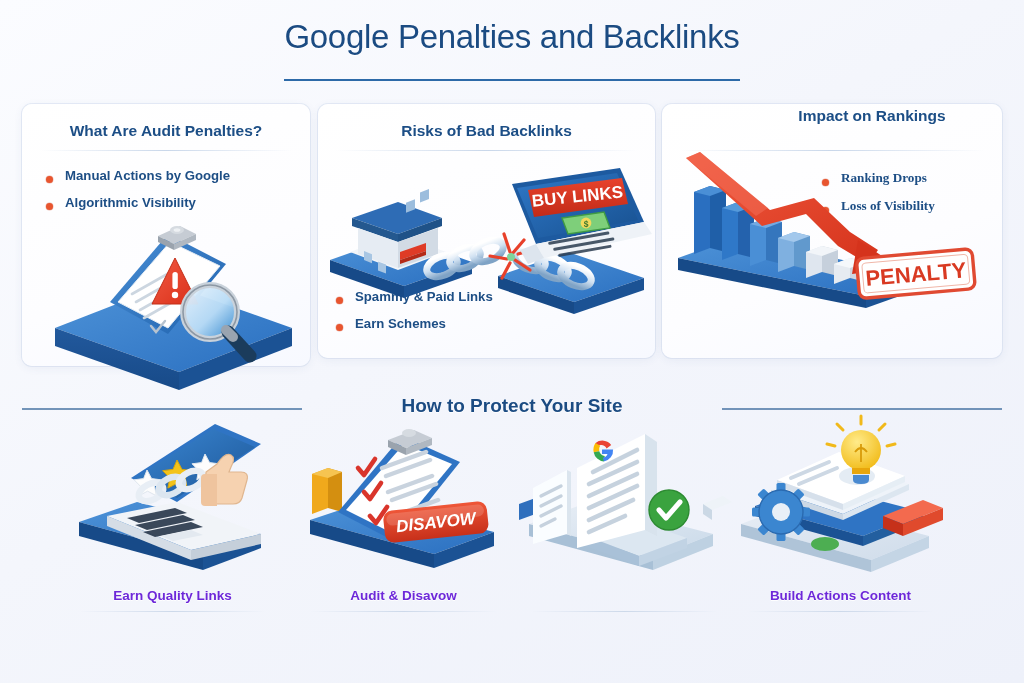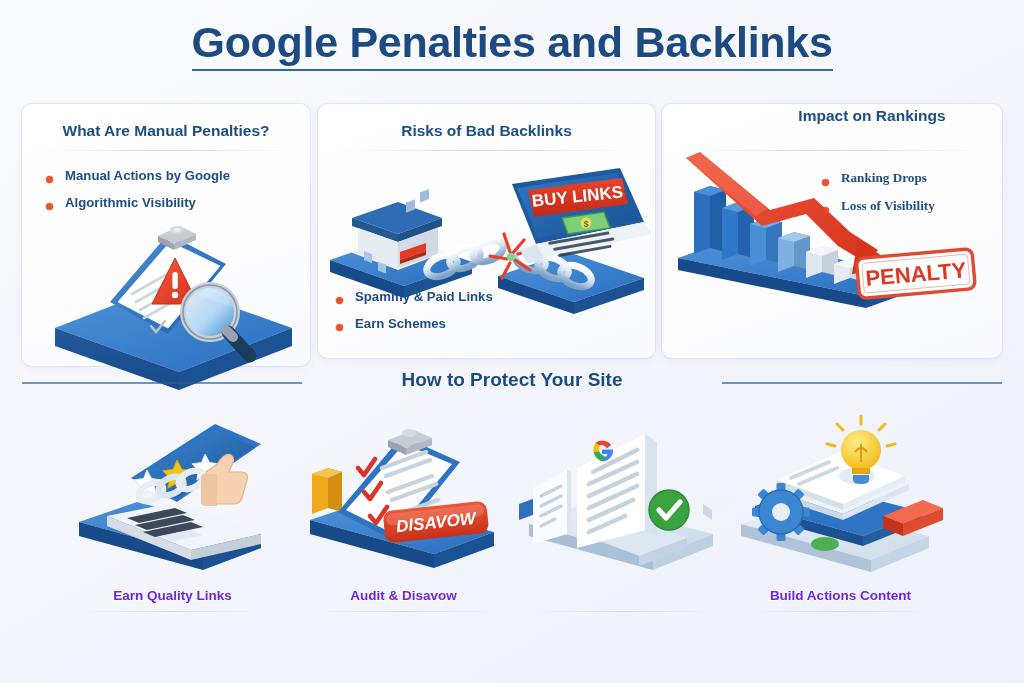--- a/index.html
+++ b/index.html
@@ -9,24 +9,24 @@
     background:linear-gradient(150deg,#fbfcff 0%,#f4f6fc 45%,#eef1fa 100%);
     overflow:hidden;
     position:relative;
   }
   .canvas { position:absolute; inset:0; }
 
   
   .title-wrap { position:absolute; left:0; top:18px; width:1024px; text-align:center; }
   .title {
     display:inline-block;
-    font-size:43px; font-weight:bold; letter-spacing:-0.3px;
+    font-size:33px; font-weight:normal; letter-spacing:-0.3px;
     color:#1b4b82;
     text-shadow:0 1px 1px rgba(255,255,255,.9);
-    padding-bottom:2px;
+    padding-bottom:23px;
     border-bottom:2.5px solid #2d6aa8;
   }
 
   
   .card {
     position:absolute;
     background:linear-gradient(160deg,#ffffff 0%,#fdfdff 60%,#f7f9ff 100%);
     border-radius:10px;
     box-shadow:0 2px 10px rgba(60,90,140,.07), 0 0 0 1px rgba(215,224,240,.55);
   }
@@ -40,21 +40,21 @@
   .bullets { position:absolute; }
   .bullet { display:flex; align-items:flex-end; gap:12px; margin-bottom:12px; }
   .bullet .dot {
     width:7px; height:7px; border-radius:50%;
     background:#e8552f; flex:0 0 auto; margin-top:6px;
     box-shadow:0 0 0 .5px rgba(200,60,30,.35);
   }
   .bullet .txt { font-size:13.2px; font-weight:bold; color:#1d4e85; white-space:nowrap; }
 
   
-  .divider { position:absolute; left:0; top:369px; width:1024px; height:26px; }
+  .divider { position:absolute; left:0; top:395px; width:1024px; height:26px; }
   .divider .line { position:absolute; top:13px; height:1.6px; background:#2c5f95; opacity:.65; }
   .divider .line.l { left:22px; width:280px; }
   .divider .line.r { right:22px; width:280px; }
   .divider .label {
     position:absolute; left:0; width:100%; text-align:center; top:0;
     font-size:19px; font-weight:bold; color:#1b4b82;
     text-shadow:0 1px 1px rgba(255,255,255,.95);
   }
 
   
@@ -77,21 +77,21 @@
 </head>
 <body>
 
 <div class="canvas">
 
   <div class="title-wrap">
     <div class="title">Google Penalties and Backlinks</div>
   </div>
 
   <div class="card" style="left:22px; top:104px; width:288px; height:262px;">
-    <div class="card-title" style="top:18px;">What Are Manual Penalties?</div>
+    <div class="card-title" style="top:18px;">What Are Audit Penalties?</div>
     <div class="card-rule" style="left:18px; top:46px; width:252px;"></div>
     <div class="bullets" style="left:24px; top:64px;">
       <div class="bullet">
         <span class="dot"></span>
         <span class="txt">Manual Actions by Google</span>
       </div>
       <div class="bullet">
         <span class="dot"></span>
         <span class="txt">Algorithmic Visibility</span>
       </div>

